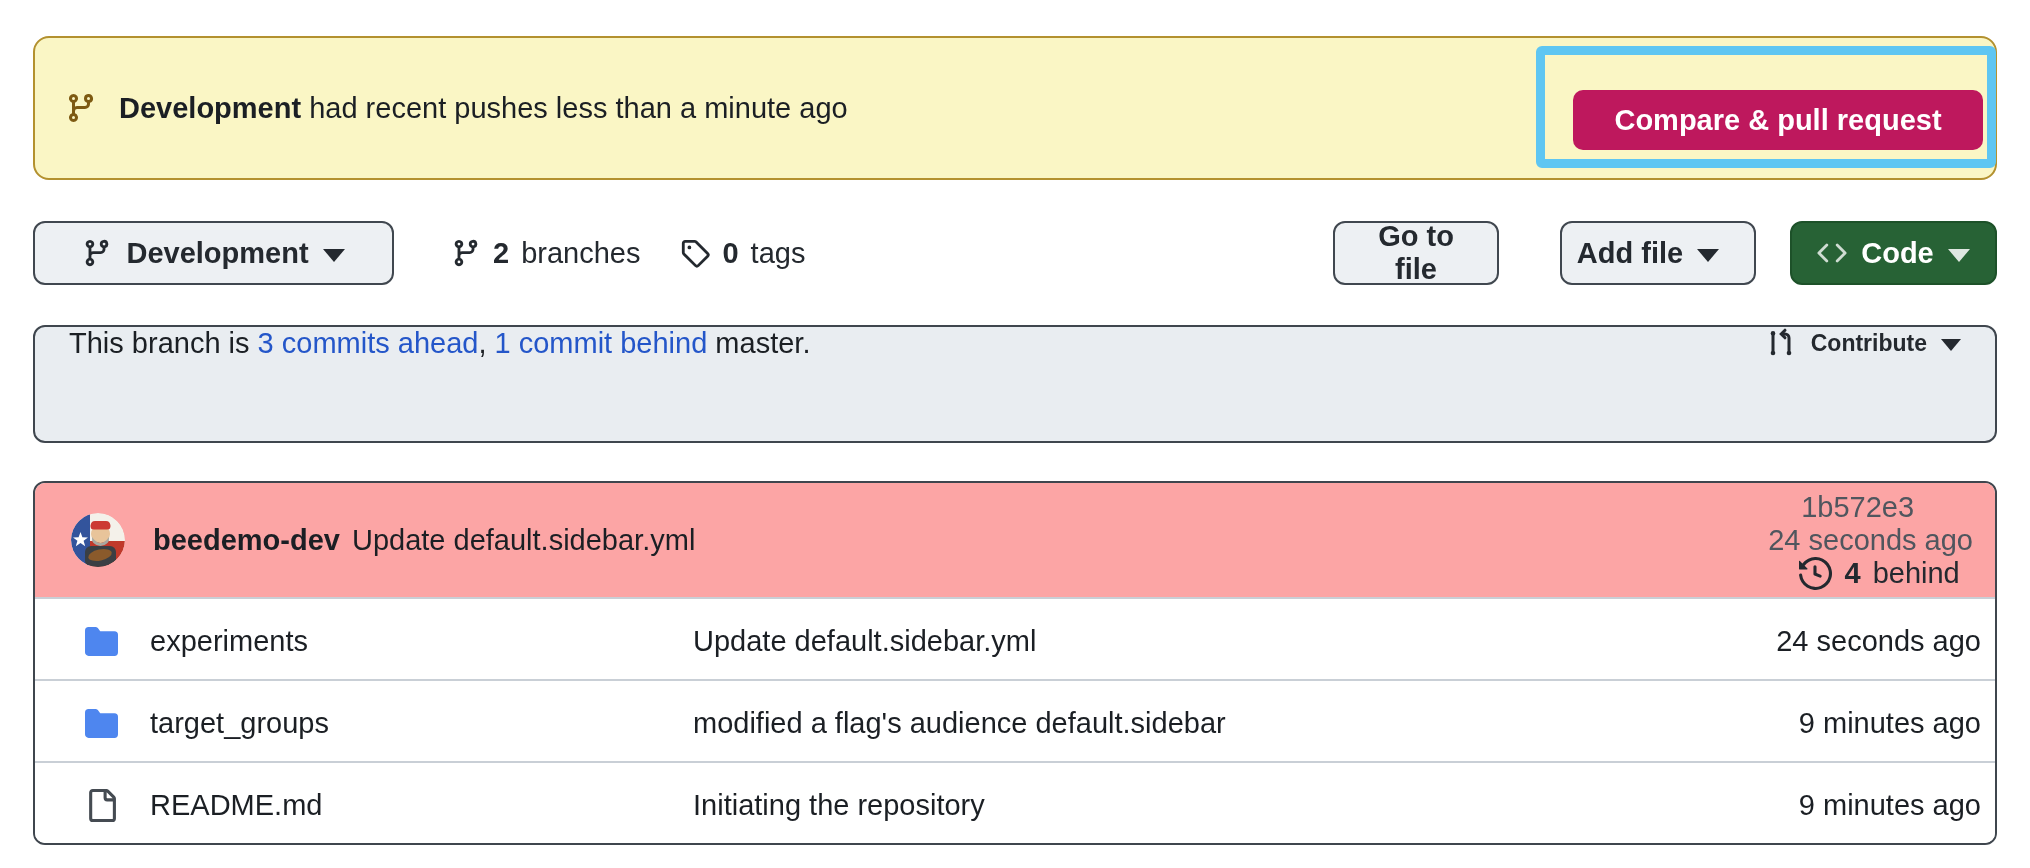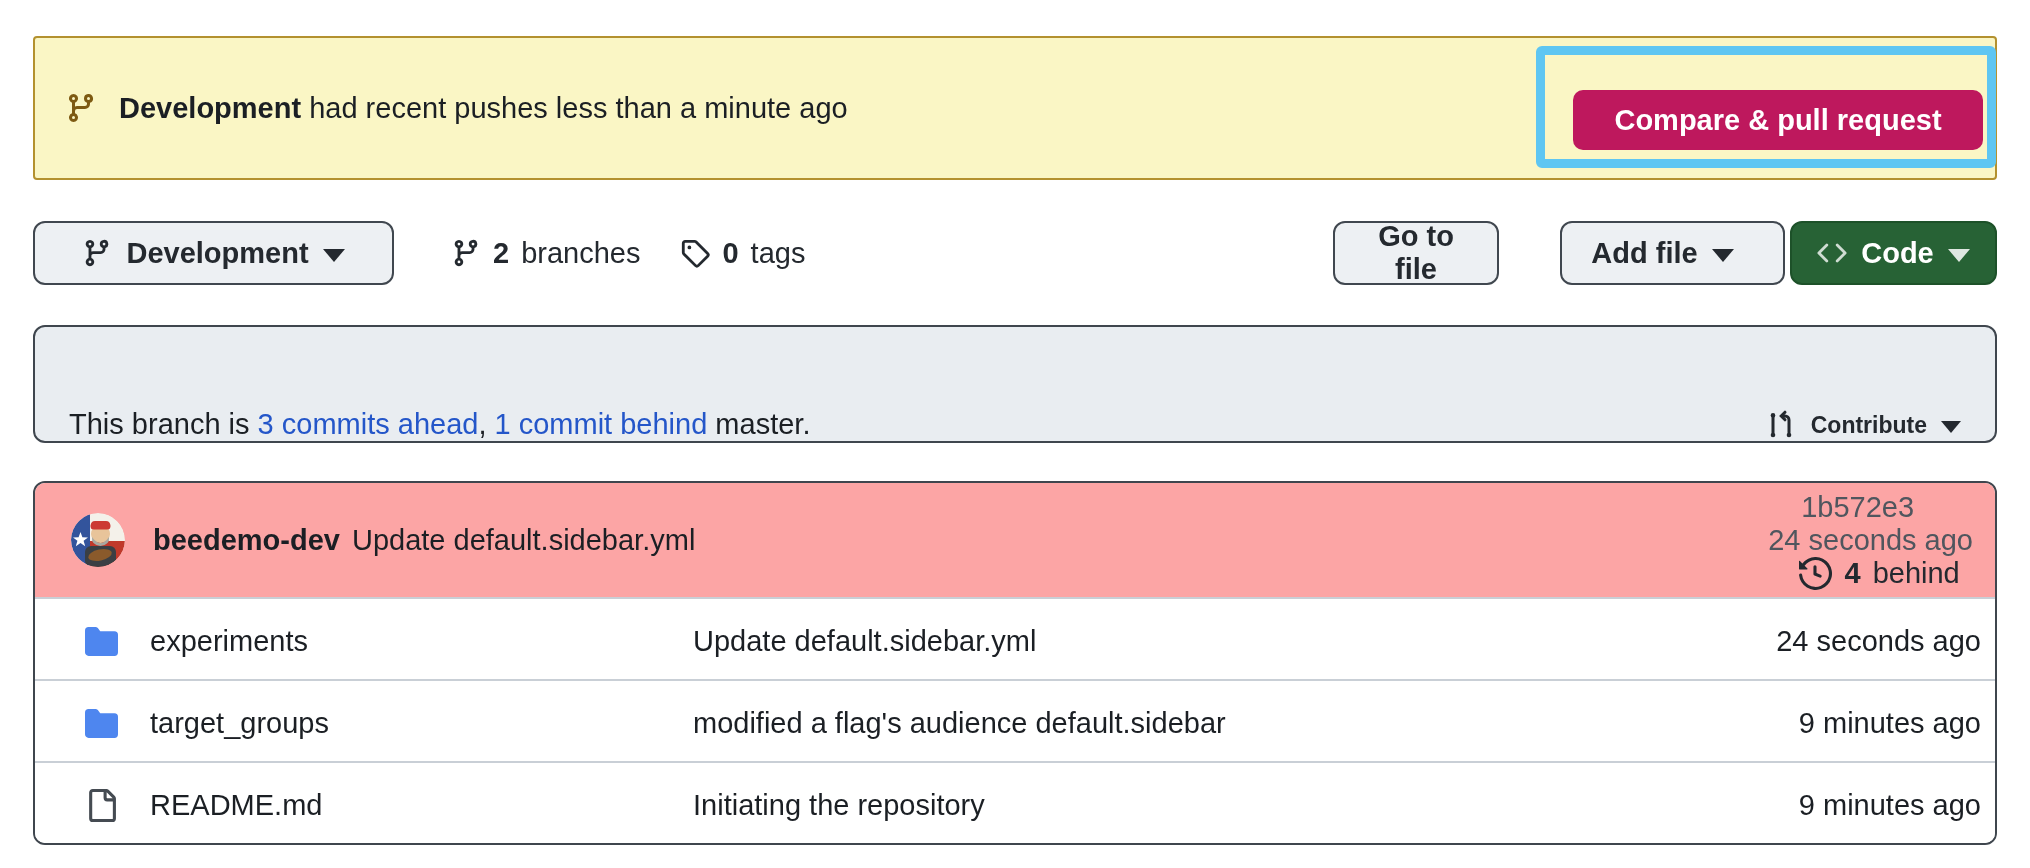--- a/index.html
+++ b/index.html
@@ -6,21 +6,21 @@
   body{
     width:2030px;height:868px;background:#ffffff;position:relative;
     font-family:"Liberation Sans","DejaVu Sans",sans-serif;color:#1b1f24;
     -webkit-font-smoothing:antialiased;
   }
   svg{display:block;}
 
   
   .banner{
     position:absolute;left:33px;top:36px;width:1964px;height:144px;box-sizing:border-box;
-    background:#faf6c5;border:2px solid #b3912f;border-radius:4px;
+    background:#faf6c5;border:2px solid #b3912f;border-radius:16px;
     display:flex;align-items:center;padding:0 28px 0 30px;
   }
   .banner .bicon{color:#7d5a12;margin-right:22px;flex:none;}
   .banner-text{font-size:29px;}
   .banner-text b{font-weight:bold;}
 
   .highlight-box{
     position:absolute;left:1536px;top:46px;width:460px;height:122px;box-sizing:border-box;
     border:9px solid #5ec6f2;border-radius:6px;pointer-events:none;z-index:5;
   }
@@ -33,35 +33,35 @@
   
   .controls{position:absolute;left:33px;top:221px;width:1964px;height:64px;}
   .btn{
     height:64px;box-sizing:border-box;border-radius:12px;border:2px solid #40474f;
     background:#edf0f3;color:#24292f;font-size:29px;font-weight:bold;font-family:inherit;
     display:inline-flex;align-items:center;justify-content:center;gap:14px;padding:0 28px;cursor:pointer;
     position:absolute;top:0;
   }
   .btn-branch{left:0;width:361px;}
   .btn-goto{left:1300px;width:166px;}
-  .btn-add{left:1527px;width:225px;padding-left:8px;}
+  .btn-add{left:1527px;width:196px;padding-left:8px;}
   .btn-code{left:1757px;width:207px;background:#276235;border-color:#1d5129;color:#ffffff;}
   .btn-code .code-glyph{color:rgba(255,255,255,0.78);}
   .caret{width:0;height:0;border-left:11px solid transparent;border-right:11px solid transparent;border-top:13px solid currentColor;margin-top:4px;}
   .btn-code .caret{border-top-color:rgba(255,255,255,0.85);}
 
   .counts{position:absolute;left:418px;top:0;height:64px;display:flex;align-items:center;gap:40px;font-size:29px;color:#24292f;}
   .count-item{display:flex;align-items:center;gap:12px;cursor:pointer;}
   .count-item .num{font-weight:bold;}
 
   
   .status-bar{
     position:absolute;left:33px;top:325px;width:1964px;height:118px;box-sizing:border-box;
     background:#e9edf1;border:2px solid #3f464e;border-radius:12px;
-    display:flex;align-items:flex-end;padding:0 34px;font-size:29px;
+    display:flex;align-items:flex-start;padding:0 34px;font-size:29px;
   }
   .status-text{white-space:pre;}
   .status-text a{color:#2456c9;text-decoration:none;cursor:pointer;}
   .contribute{margin-left:auto;display:flex;align-items:center;gap:14px;font-size:23px;font-weight:600;color:#24292f;cursor:pointer;}
   .contribute .caret{border-left-width:10px;border-right-width:10px;border-top-width:12px;}
 
   
   .file-table{
     position:absolute;left:33px;top:481px;width:1964px;height:364px;box-sizing:border-box;
     border:2px solid #3f464e;border-radius:12px;background:#ffffff;overflow:hidden;

